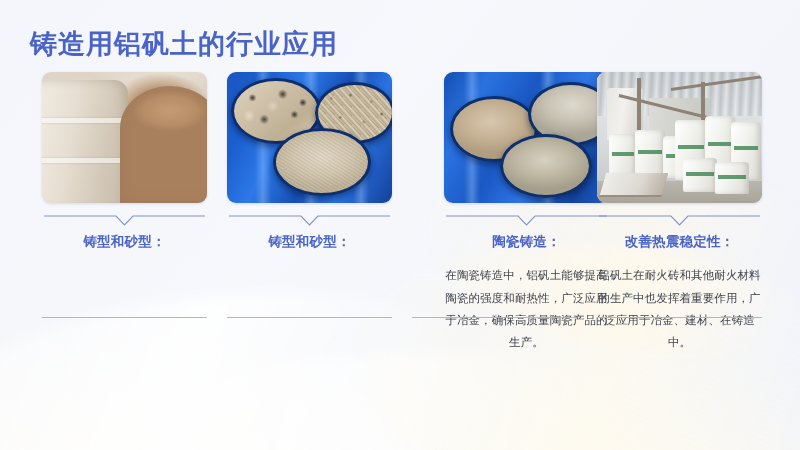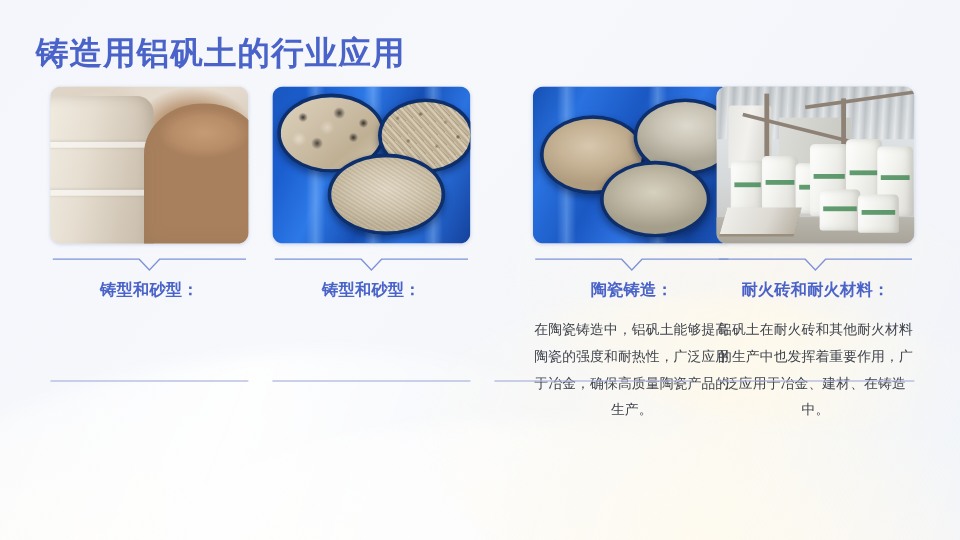--- a/index.html
+++ b/index.html
@@ -390,21 +390,21 @@
         <div class="bag" style="left:86px;top:86px;width:34px;height:34px;"></div>
         <div class="bag" style="left:118px;top:90px;width:34px;height:32px;"></div>
         <div class="ph4-pallet"></div>
       </div>
     </div>
     <div class="divider-top">
       <svg width="165" height="16" viewBox="0 0 165 16" aria-hidden="true">
         <path d="M2 4 H74 L82.5 13 L91 4 H163" fill="none" stroke="#7f92d8" stroke-width="1.1"></path>
       </svg>
     </div>
-    <div class="card-heading">耐火砖和耐火材料：</div>
+    <div class="card-heading">改善热震稳定性：</div>
     <div class="card-body">铝矾土在耐火砖和其他耐火材料的生产中也发挥着重要作用，广泛应用于冶金、建材、在铸造中。</div>
   </div>
 
   <div class="divider-bottom db-1"></div>
   <div class="divider-bottom db-2"></div>
   <div class="divider-bottom db-3"></div>
   <div class="divider-bottom db-4"></div>
 
 </div>
 

